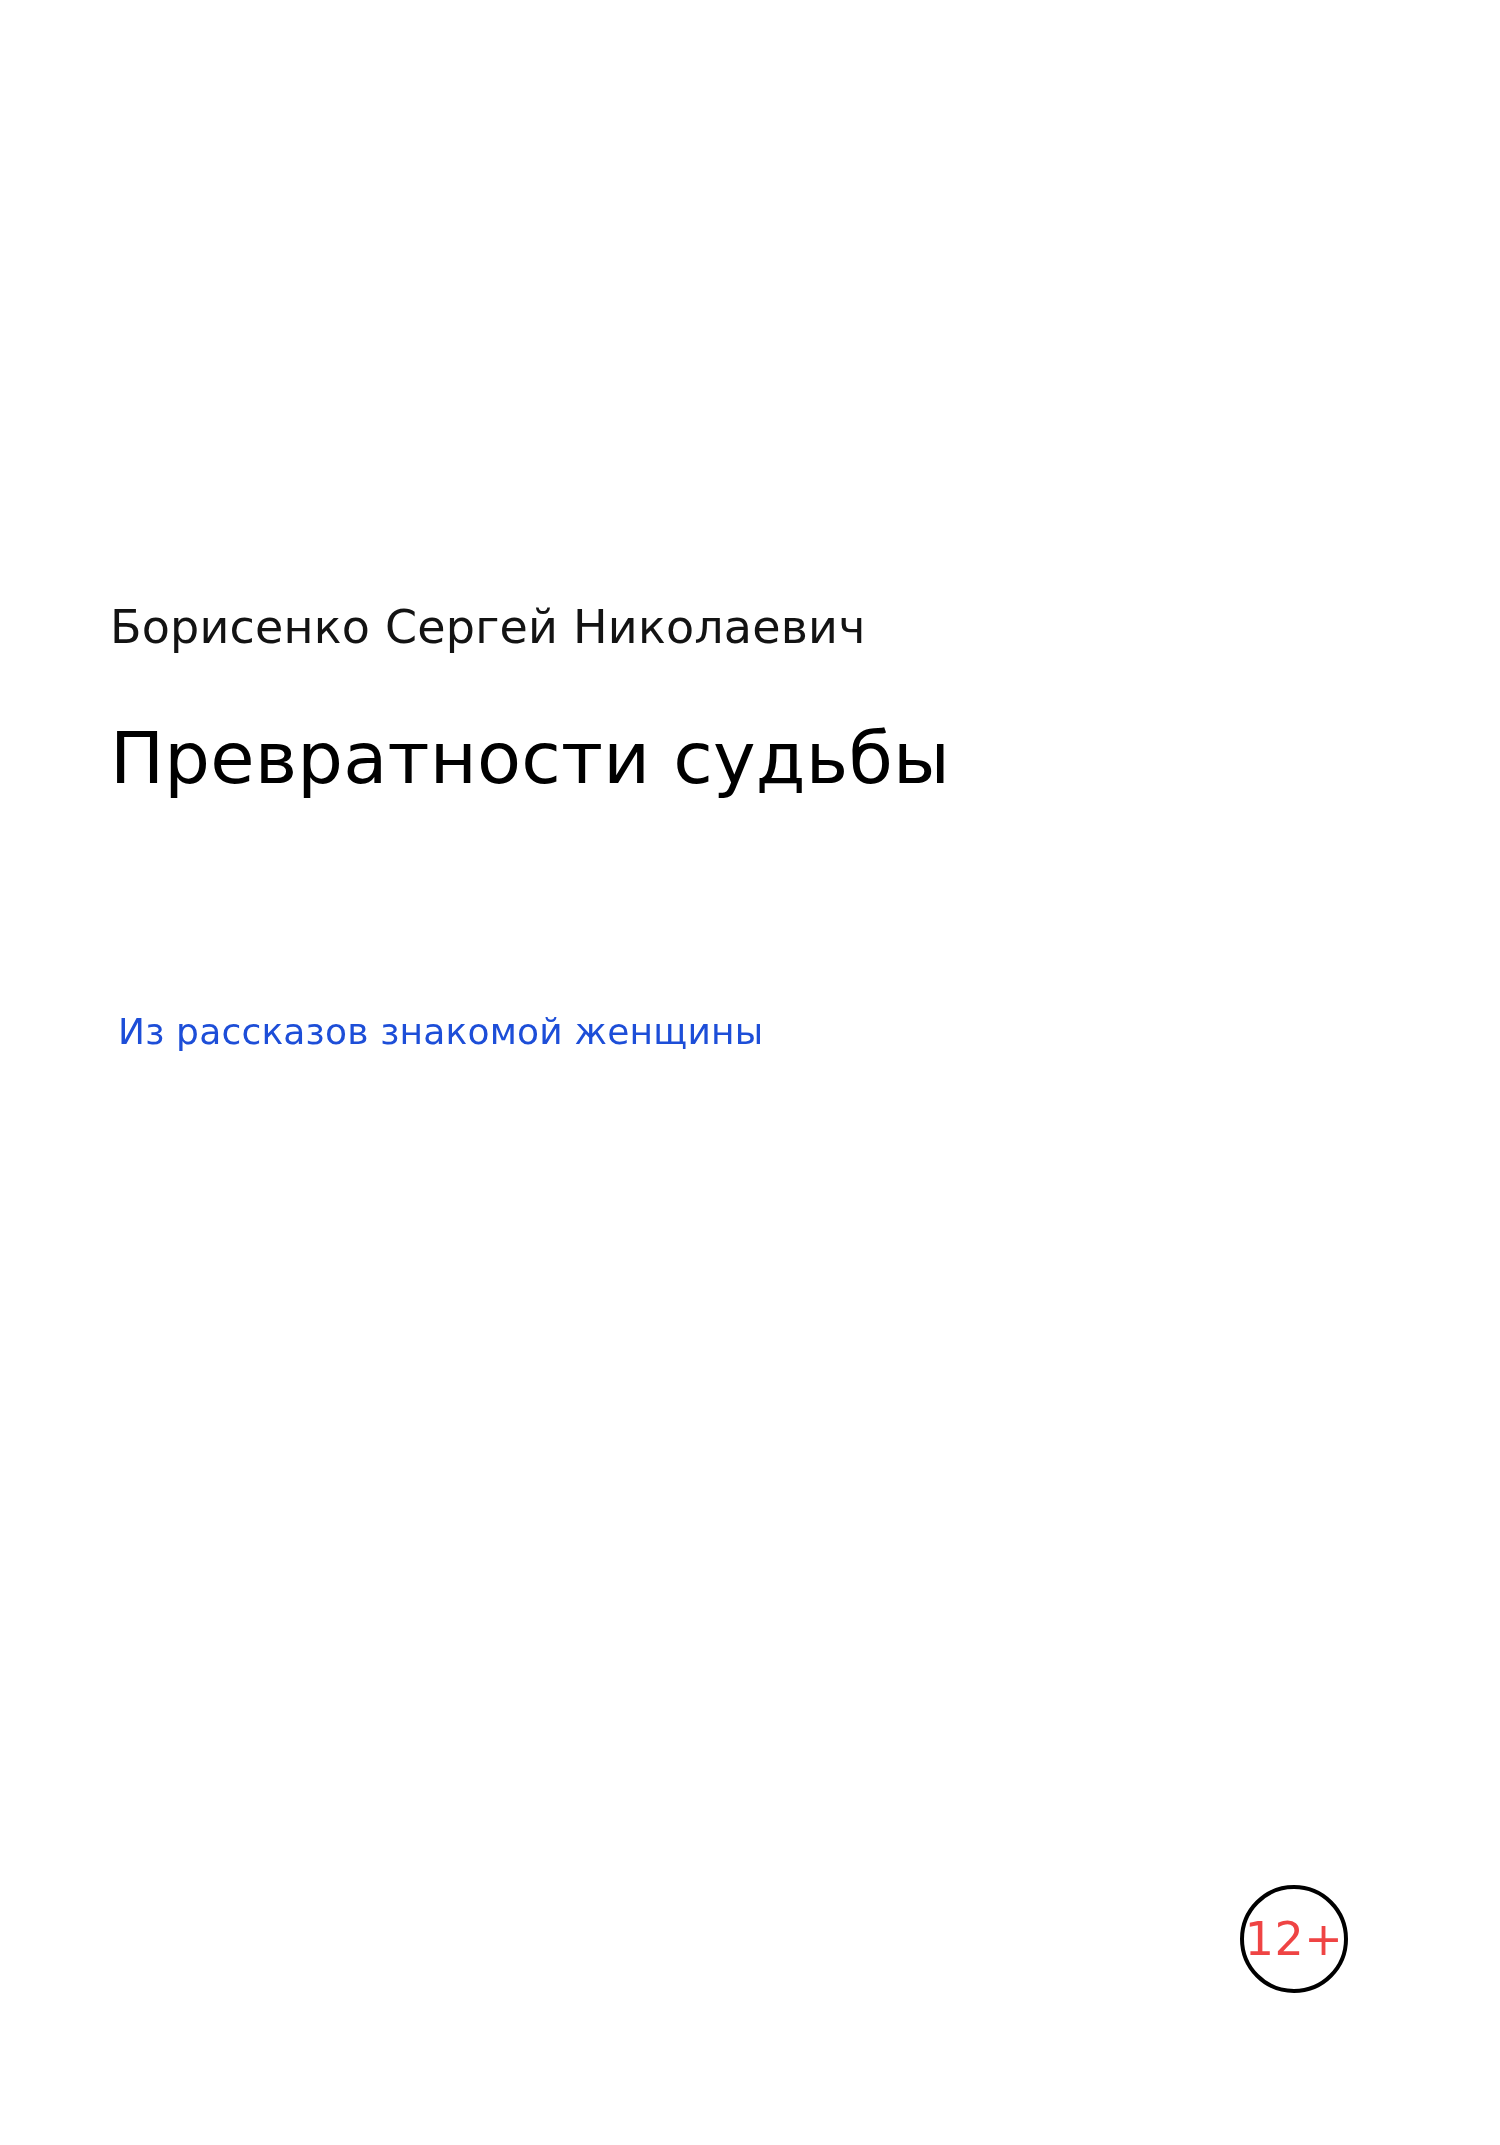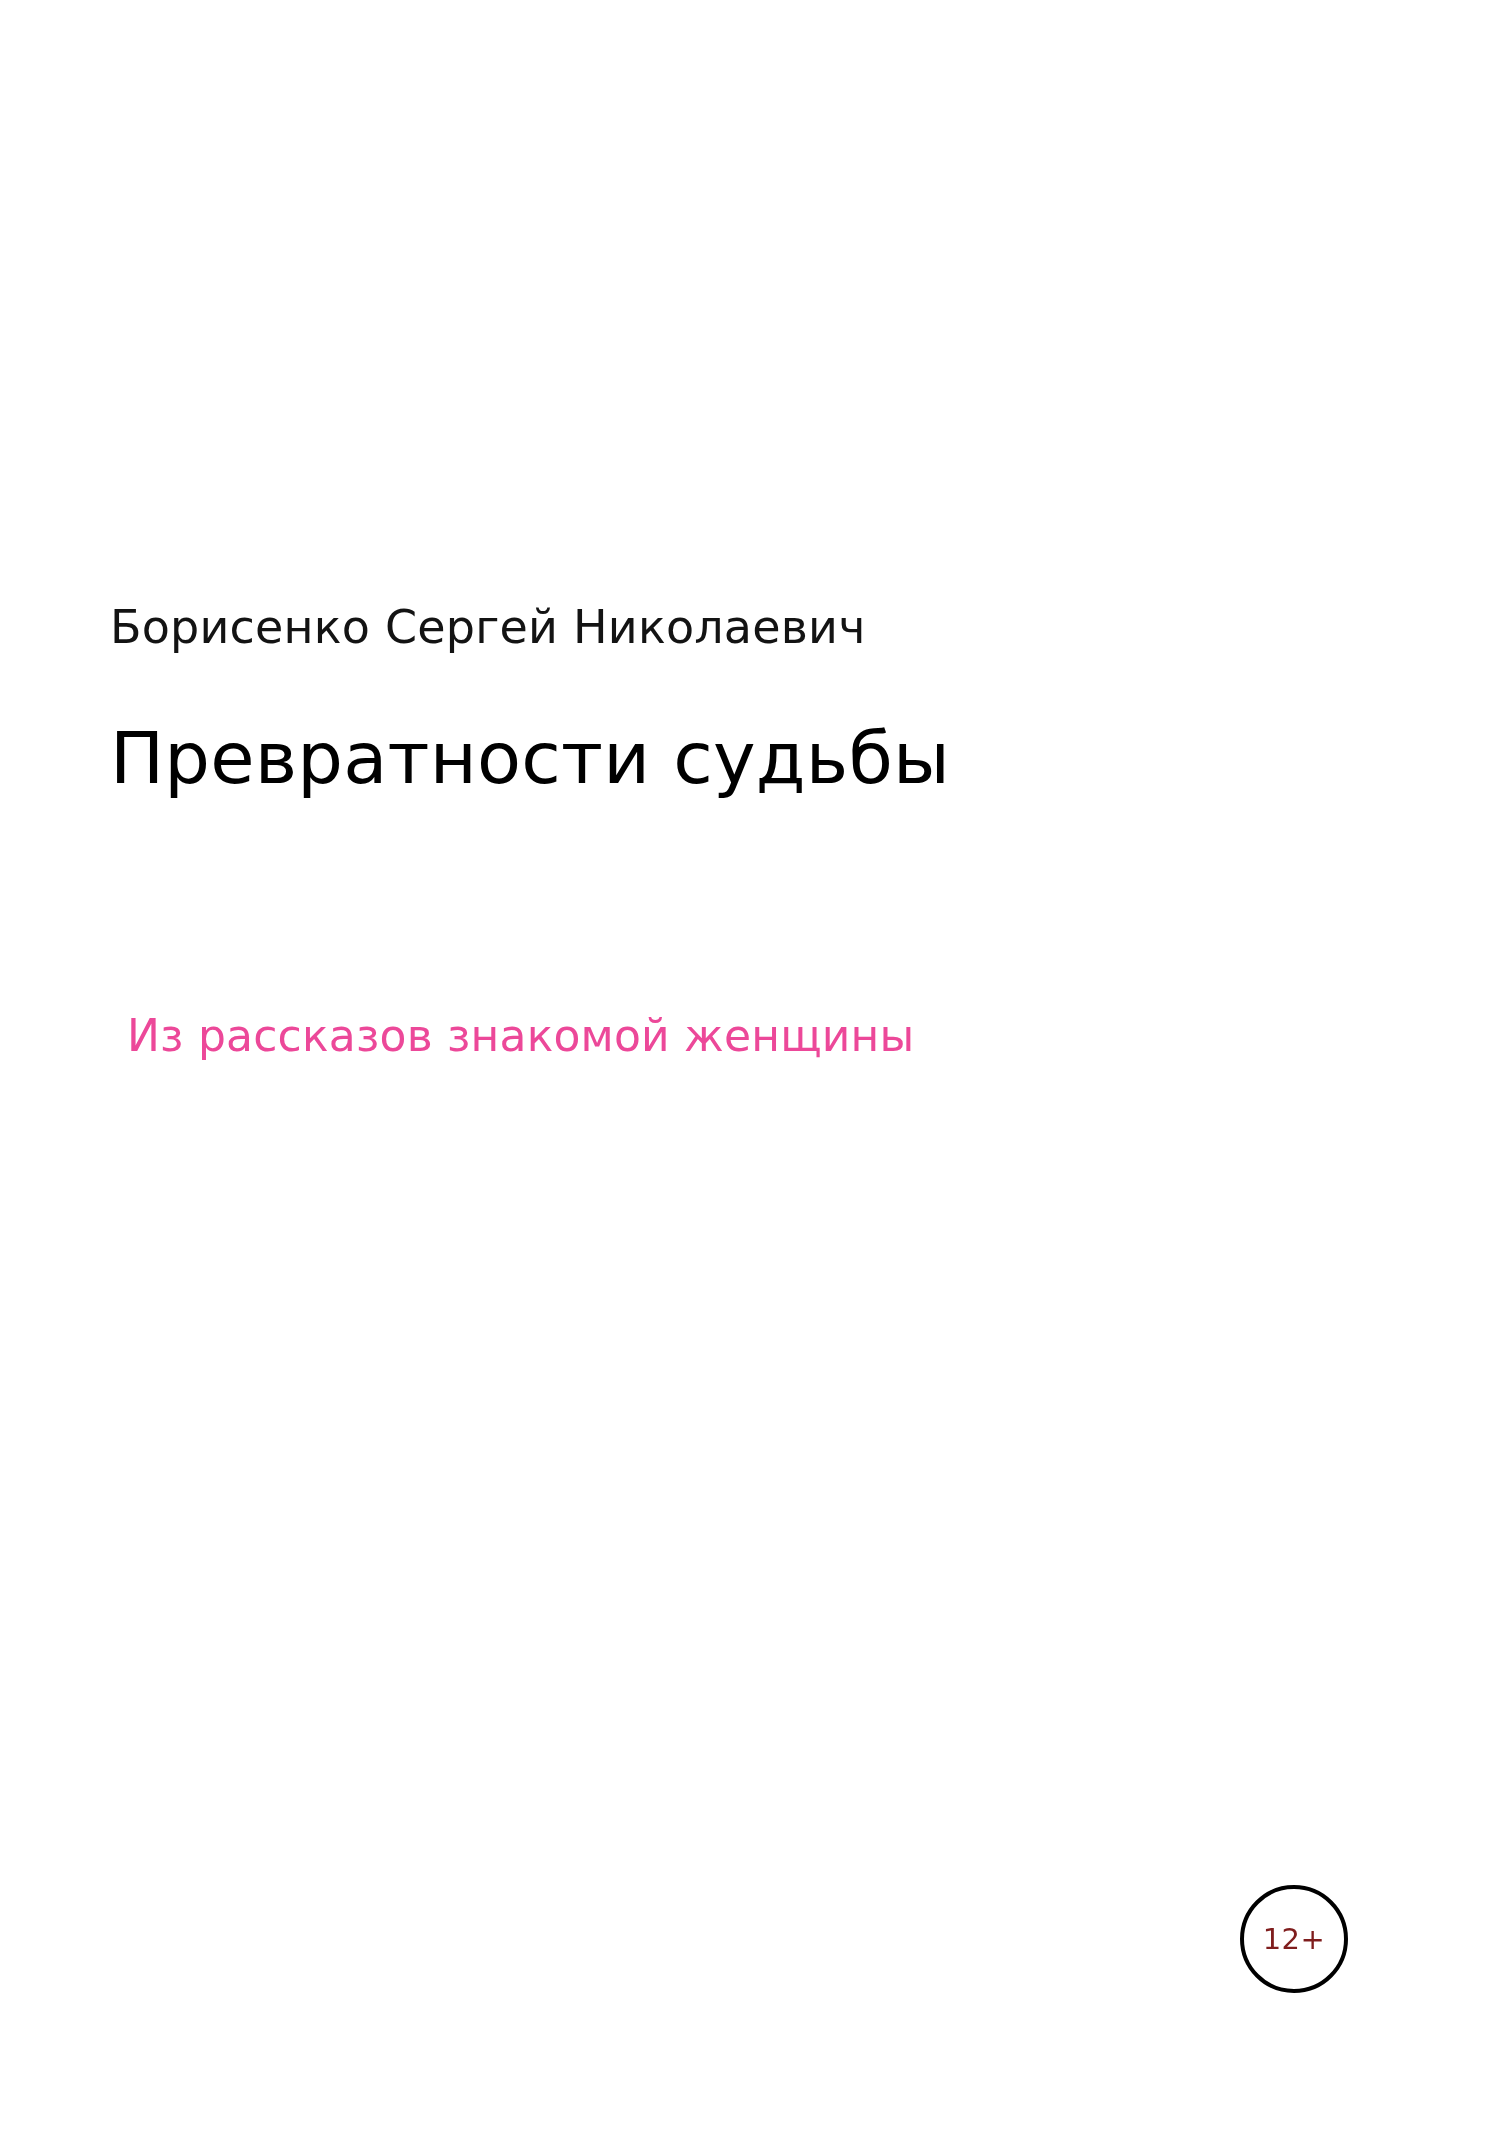--- a/index.html
+++ b/index.html
@@ -41,46 +41,46 @@
   .title {
     font-size: 72px;
     font-weight: 400;
     line-height: 1.15;
     letter-spacing: 0.2px;
     color: #000000;
     margin: 0 0 210px 0;
   }
 
   .subtitle {
-    font-size: 44px;
+    font-size: 36px;
     font-weight: 400;
     line-height: 1.2;
     letter-spacing: 0.2px;
-    color: #ec4899;
-    margin: 17px;
+    color: #1d4ed8;
+    margin: 8px;
   }
 
   .age-badge {
     position: absolute;
     left: 1240px;
     top: 1885px;
     width: 108px;
     height: 108px;
     border: 4px solid #000000;
     border-radius: 50%;
     display: flex;
     align-items: center;
     justify-content: center;
     box-sizing: border-box;
   }
 
   .age-badge-label {
-    font-size: 29px;
+    font-size: 46px;
     font-weight: 400;
-    color: #7f1d1d;
+    color: #ef4444;
     line-height: 1;
     letter-spacing: 0.5px;
   }
 </style>
 </head>
 <body>
 
 <div class="page">
 
   <div class="content">

